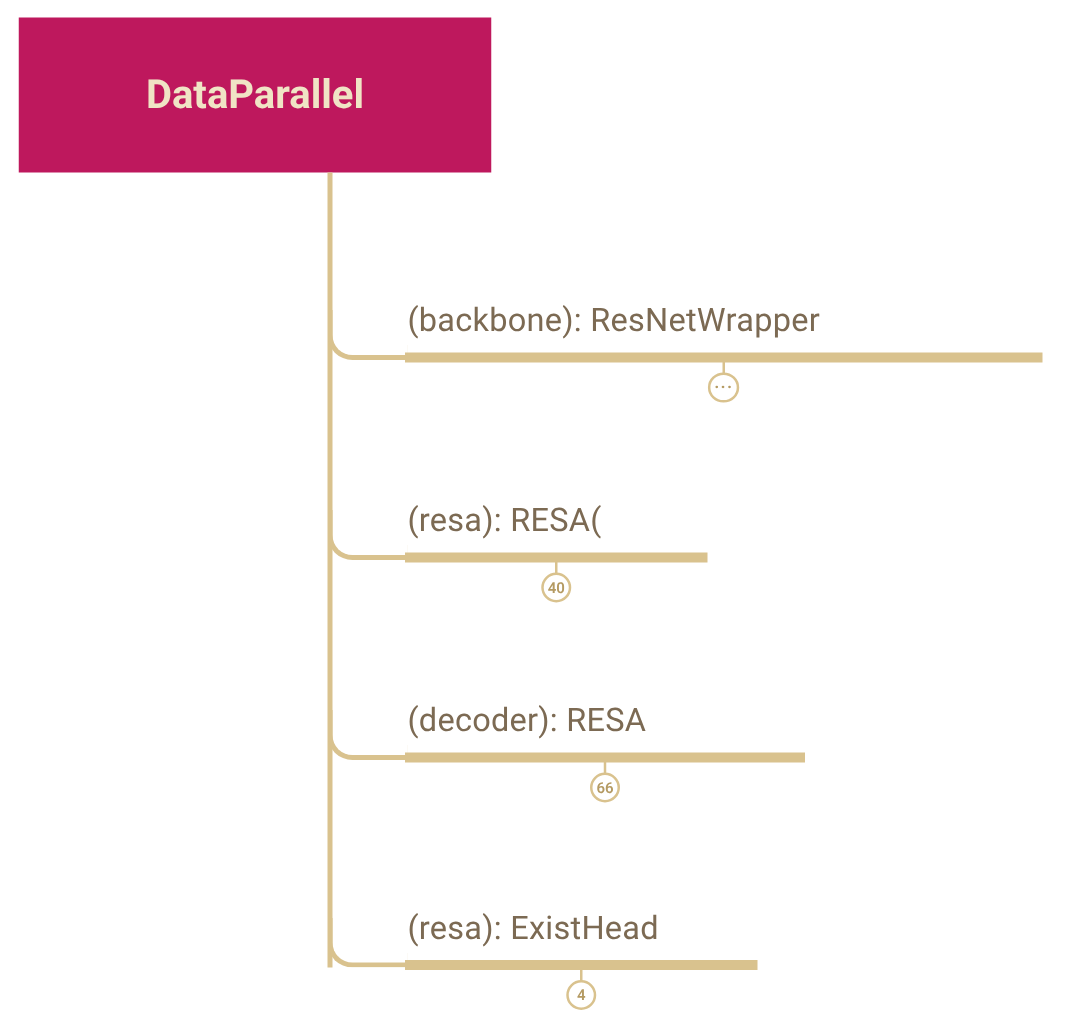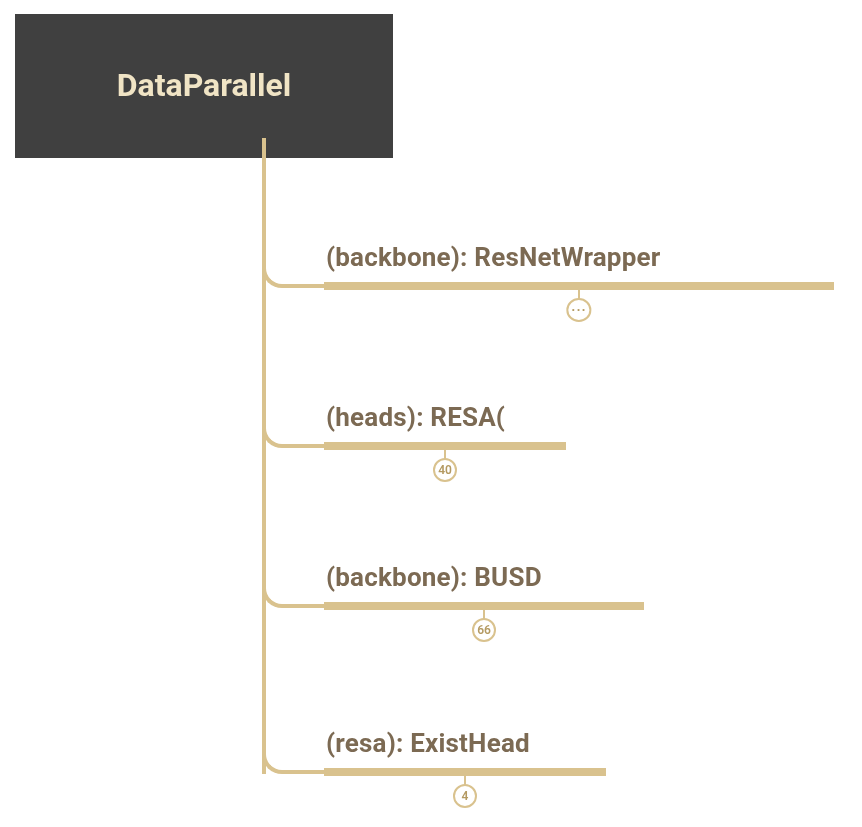--- a/index.html
+++ b/index.html
@@ -8,22 +8,22 @@
     background: #ffffff;
     width: 862px;
     height: 827px;
     position: relative;
   }
   .root-box {
     position: absolute;
     left: 15px;
     top: 14px;
     width: 378px;
-    height: 144px;
-    background: #404040;
+    height: 124px;
+    background: #be185d;
     display: flex;
     align-items: center;
     justify-content: center;
     text-align: center;
     color: #f0e4c5;
     font-size: 32px;
     font-weight: 700;
     line-height: 1.35;
     padding: 10px;
   }
@@ -47,21 +47,21 @@
     height: 40px;
     border-left: 4px solid #d9c28e;
     border-bottom: 4px solid #d9c28e;
     border-bottom-left-radius: 20px;
   }
   .branch-label {
     position: absolute;
     left: 64px;
     bottom: 16px;
     font-size: 26px;
-    font-weight: 700;
+    font-weight: 400;
     color: #7c6a53;
     white-space: nowrap;
     letter-spacing: 0.2px;
   }
   .branch-bar {
     position: absolute;
     left: 62px;
     bottom: -2px;
     height: 8px;
     background: #d9c28e;
@@ -116,31 +116,31 @@
   <div class="branch-label">(backbone): ResNetWrapper</div>
   <div class="bar-wrap" style="width: 510px;">
     <div class="branch-bar" style="position: relative; left: 0px; bottom: 0px; width: 510px;"></div>
     <div class="badge-stem"></div>
     <div class="badge dots">···</div>
   </div>
 </div>
 
 <div class="branch" style="top:288px; height:160px;">
   <div class="branch-curve"></div>
-  <div class="branch-label">(heads): RESA(</div>
+  <div class="branch-label">(resa): RESA(</div>
   <div class="bar-wrap" style="width: 242px;">
     <div class="branch-bar" style="position: relative; left: 0px; bottom: 0px; width: 242px;"></div>
     <div class="badge-stem"></div>
     <div class="badge">40</div>
   </div>
 </div>
 
 <div class="branch" style="top:448px; height:160px;">
   <div class="branch-curve"></div>
-  <div class="branch-label">(backbone): BUSD</div>
+  <div class="branch-label">(decoder): RESA</div>
   <div class="bar-wrap" style="width: 320px;">
     <div class="branch-bar" style="position: relative; left: 0px; bottom: 0px; width: 320px;"></div>
     <div class="badge-stem"></div>
     <div class="badge">66</div>
   </div>
 </div>
 
 <div class="branch" style="top:608px; height:166px;">
   <div class="branch-curve"></div>
   <div class="branch-label">(resa): ExistHead</div>

